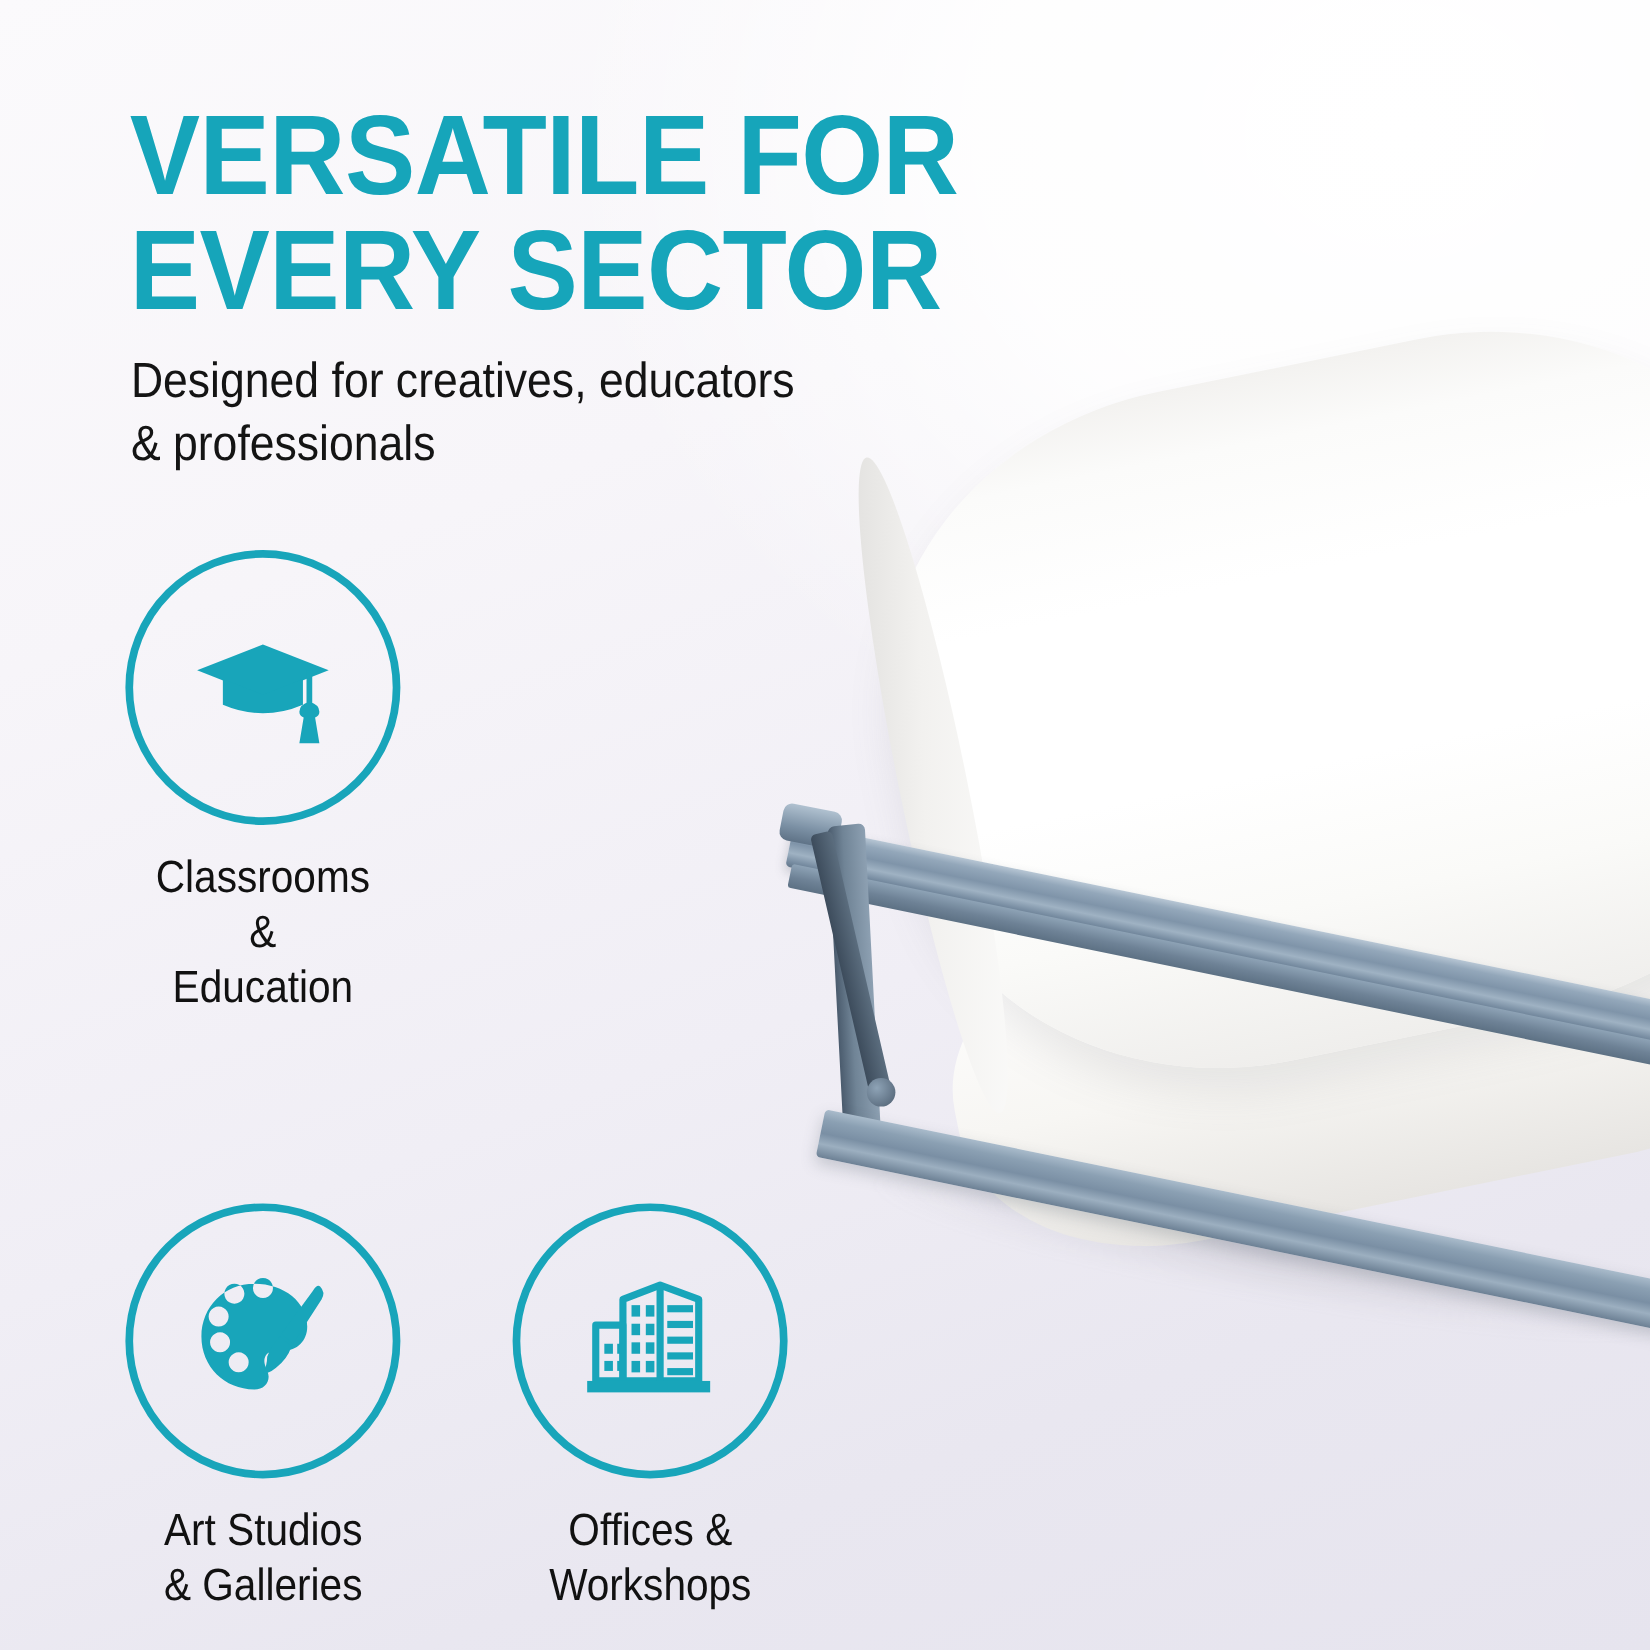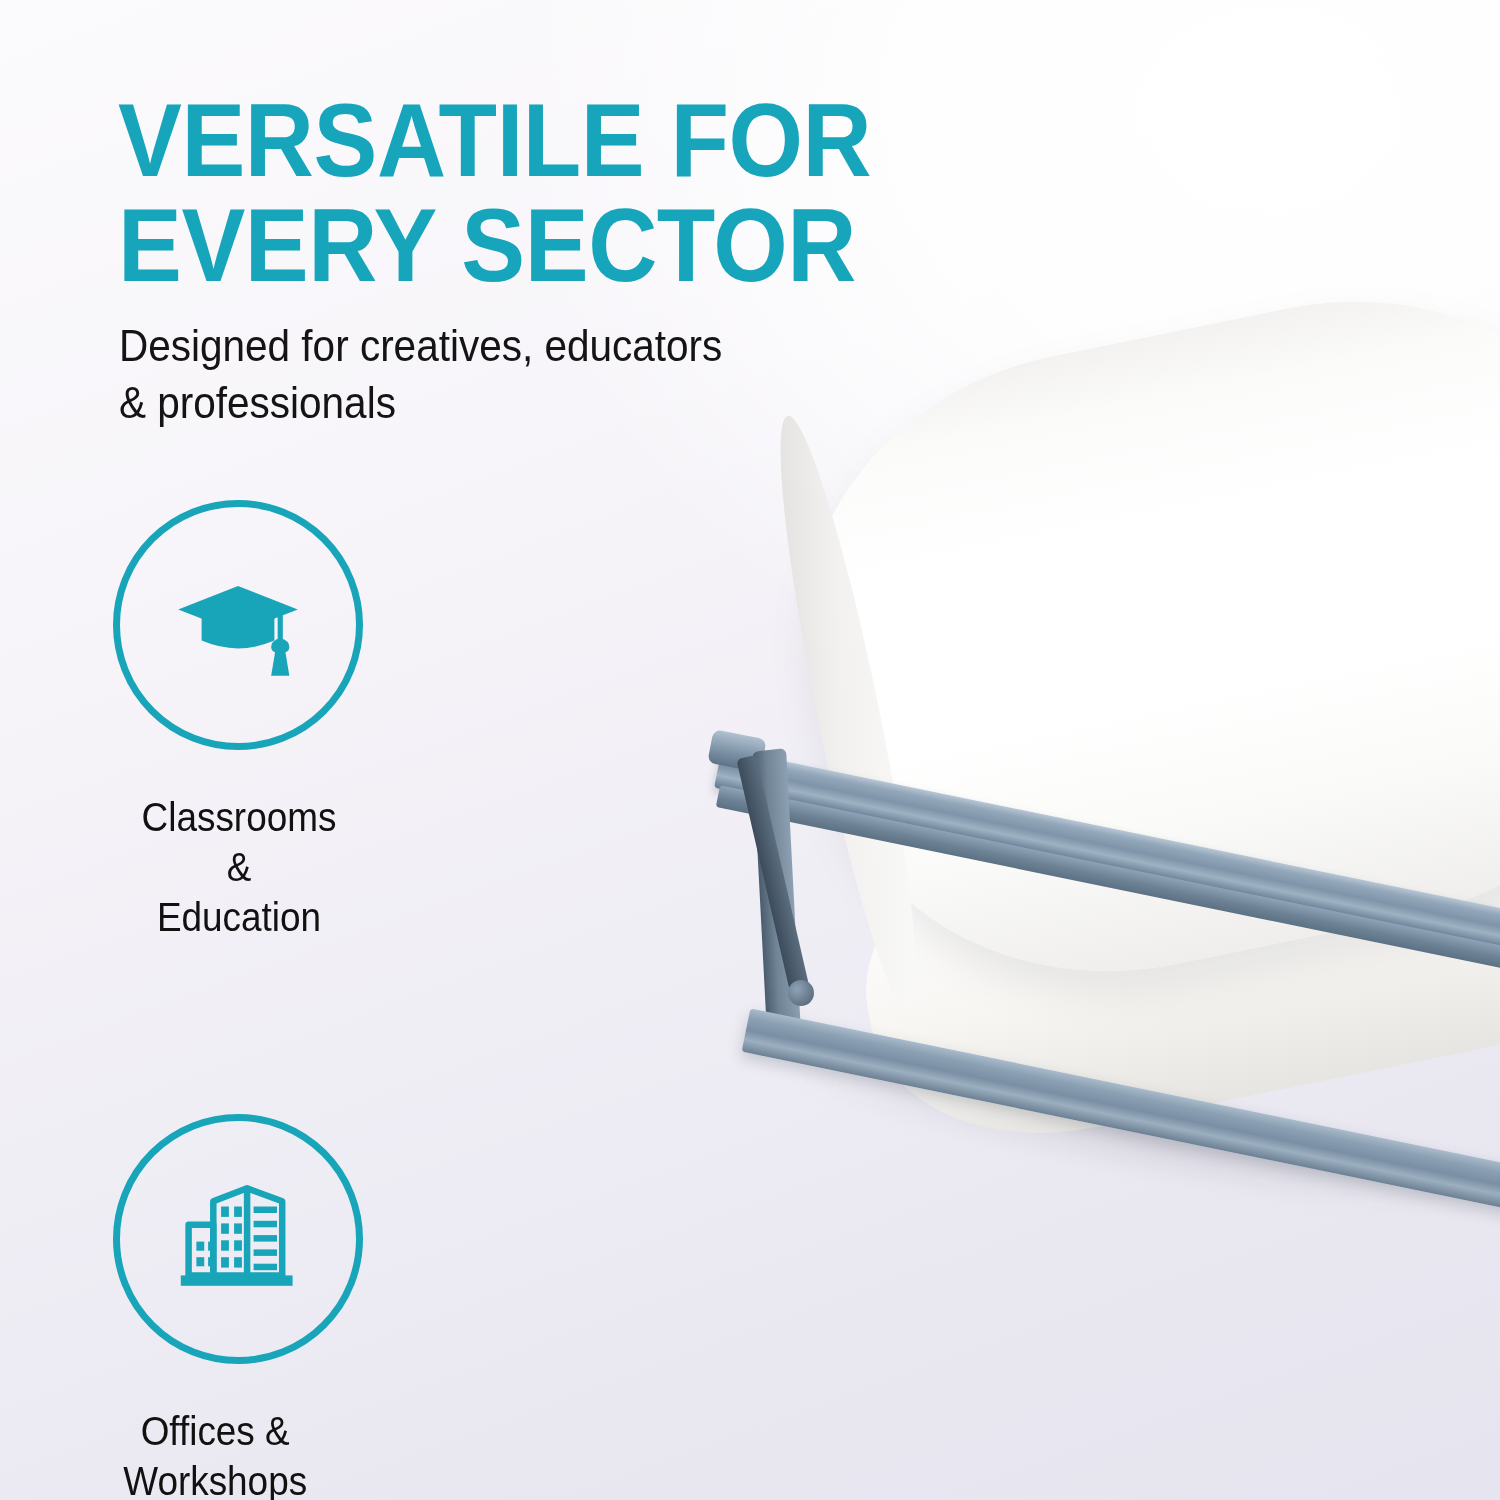--- a/index.html
+++ b/index.html
@@ -65,22 +65,21 @@
     display: flex;
     gap: 100px;
   }
   .feature-row + .feature-row {
     margin-top: 172px;
   }
   .feature-cell {
     width: 252px;
     display: flex;
     flex-direction: column;
-    align-items: flex-start;
-    gap: 20px;
+    align-items: center;
   }
   .icon-circle {
     width: 250px;
     height: 250px;
     border-radius: 50%;
     border: 7px solid #18a5ba;
     display: flex;
     align-items: center;
     justify-content: center;
     box-sizing: border-box;
@@ -285,20 +284,38 @@
         </div>
         <div class="feature-label">Classrooms &amp;
 Education</div>
       </div>
 
 
     </div>
 
     <div class="feature-row">
 
+      <div class="feature-cell">
+        <div class="icon-circle">
+          <span>
+            <svg viewBox="0 0 100 100" fill="#18a5ba" xmlns="http://www.w3.org/2000/svg">
+              <path d="M44 10 C23 10 7 26 7 47 C7 68 23 84 44 84 C50 84 54 80 54 75 C54 71 51 68 51 64 C51 60 54 57 58 57 L64 57 C74 57 81 50 81 40 C81 23 65 10 44 10 Z
+                       M30 24 a7 7 0 1 1 0.1 0 Z
+                       M50 20 a7 7 0 1 1 0.1 0 Z
+                       M19 40 a7 7 0 1 1 0.1 0 Z
+                       M20 58 a7 7 0 1 1 0.1 0 Z
+                       M33 72 a7 7 0 1 1 0.1 0 Z" fill-rule="evenodd"></path>
+              <path d="M90 12 q4 4 1 9 L71 52 L63 45 L85 15 q3 -5 5 -3 Z"></path>
+              <path d="M62 47 L70 54 q-3 9 -11 15 q-5 4 -9 4 q3 -6 3 -12 q3 -8 9 -14 Z"></path>
+            </svg>
+          </span>
+        </div>
+        <div class="feature-label">Art Studios
+&amp; Galleries</div>
+      </div>
 
       <div class="feature-cell">
         <div class="icon-circle">
           <span>
             <svg viewBox="0 0 100 100" xmlns="http://www.w3.org/2000/svg">
               <g fill="none" stroke="#18a5ba" stroke-width="5" stroke-linejoin="round">
                 <path d="M31 21 L57 11 L84 21 L84 78 L31 78 Z"></path>
                 <path d="M57 11 L57 78"></path>
                 <path d="M12 39 L31 39 L31 78 L12 78 Z"></path>
               </g>

